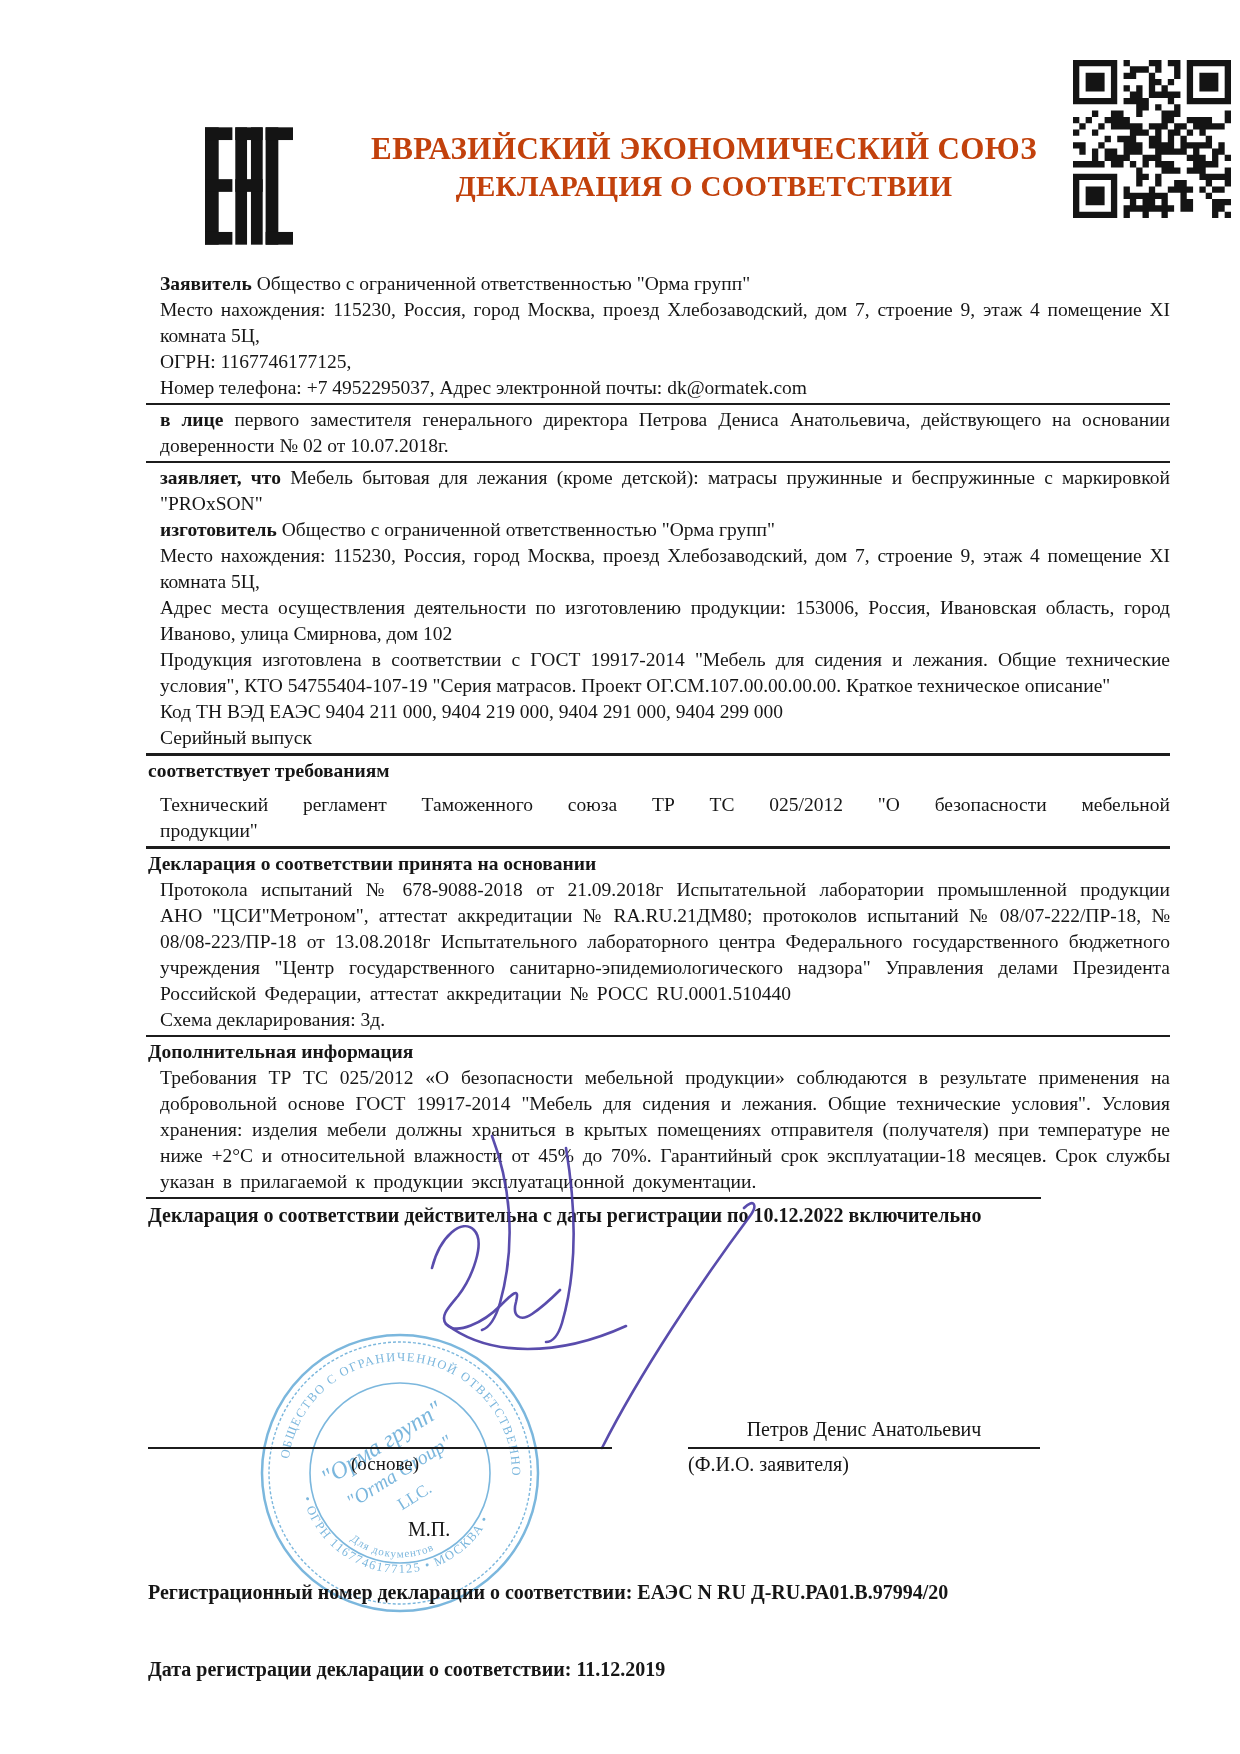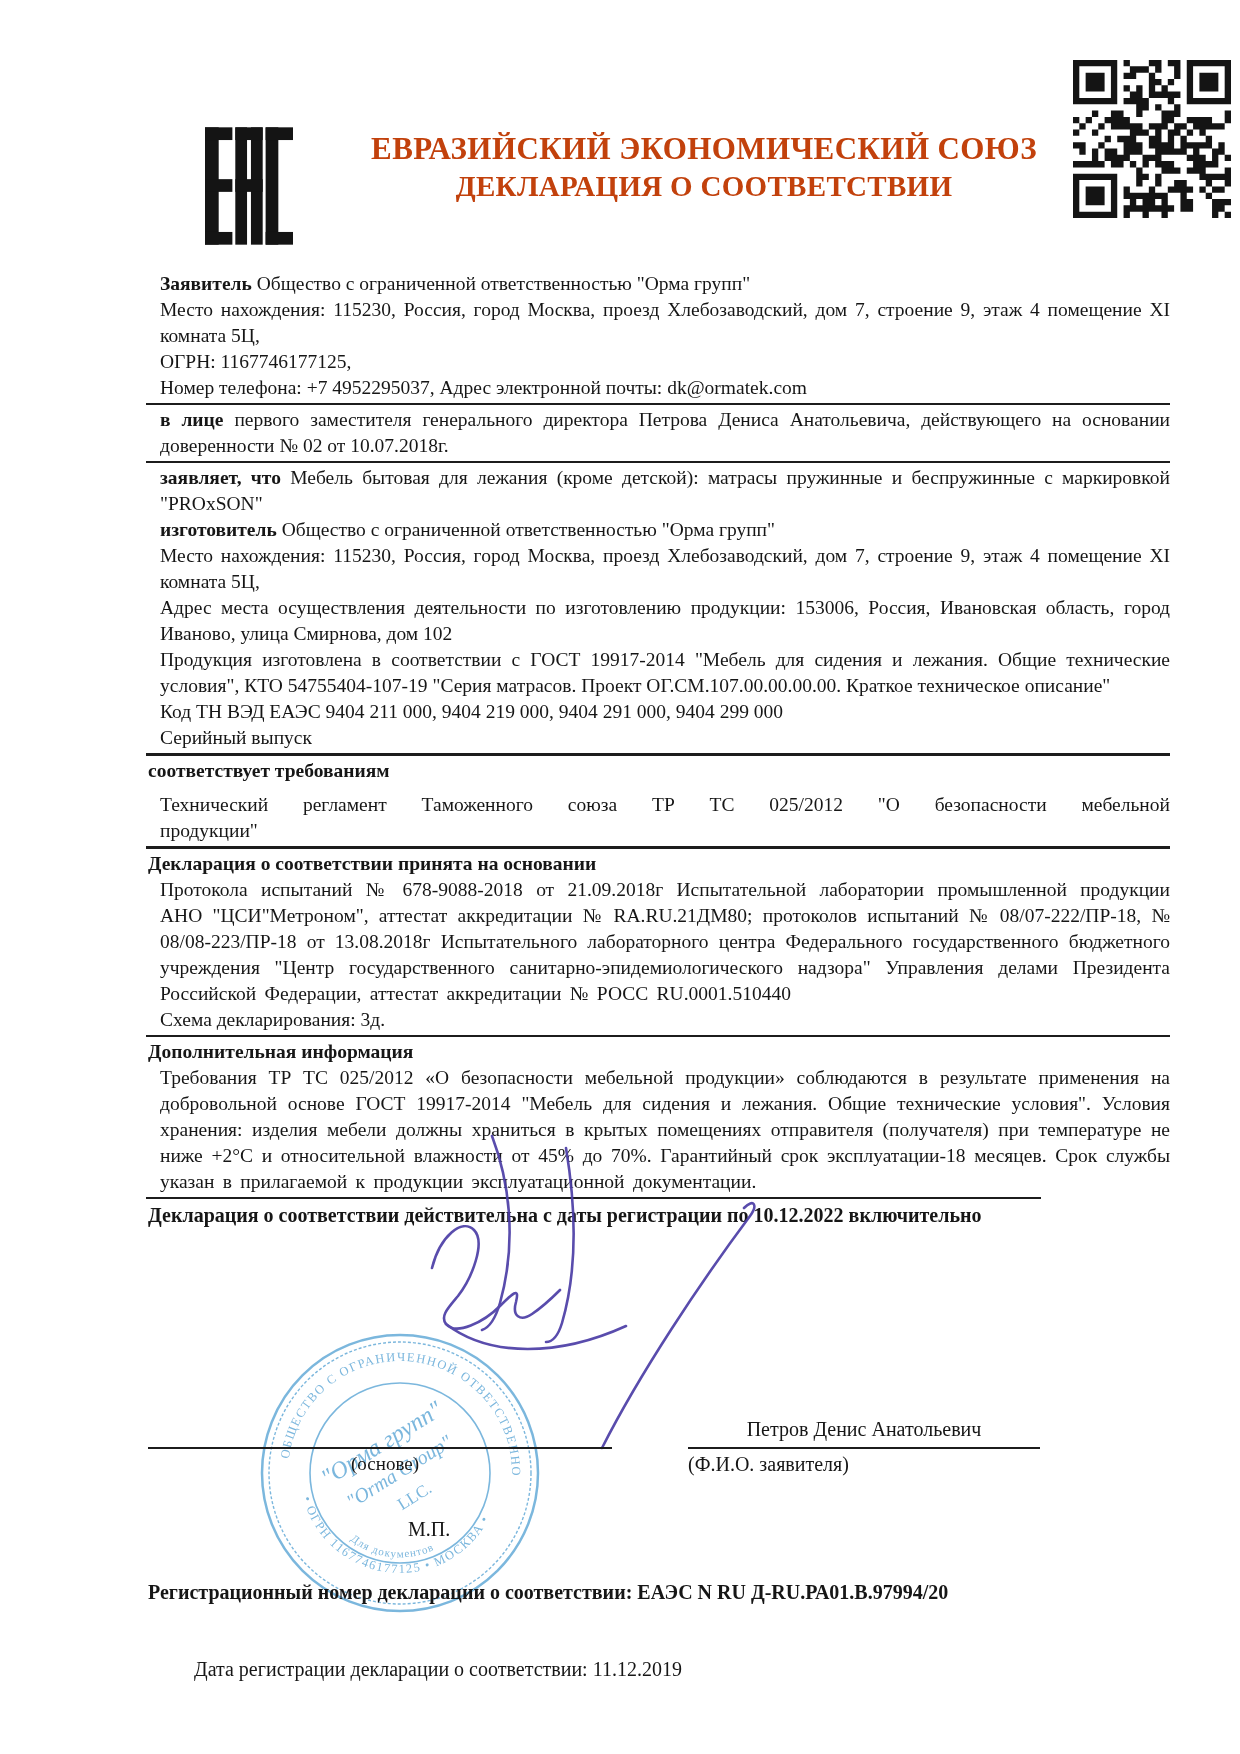--- a/index.html
+++ b/index.html
@@ -28,21 +28,21 @@
   .sig-line { position:absolute; border-top:2px solid #1c1c1c; height:0; }
   .sig-line-left  { left:148px; top:1447px; width:464px; }
   .sig-line-right { left:688px; top:1447px; width:352px; }
   .sig-name    { position:absolute; left:688px; top:1418px; width:352px; text-align:center; font-size:20px; }
   .sig-caption { position:absolute; left:285px; top:1453px; width:200px; text-align:center; font-size:19px; }
   .fio-caption { position:absolute; left:688px; top:1453px; width:352px; text-align:left; font-size:20px; }
   .mp { position:absolute; left:408px; top:1518px; font-size:20px; }
   .stamp { position:absolute; left:255px; top:1328px; width:290px; height:290px; opacity:.78; }
   .signature-ink { position:absolute; left:340px; top:1118px; width:440px; height:350px; }
   .reg-line  { position:absolute; left:148px; top:1581px; width:1000px; font-weight:bold; font-size:20px; }
-  .date-line { position:absolute; left:148px; top:1658px; width:1000px; font-weight:normal; font-size:20px;margin-left:46px; }
+  .date-line { position:absolute; left:148px; top:1658px; width:1000px; font-weight:bold; font-size:20px; }
 </style>
 </head>
 <body>
 
 <div class="page">
 
   <div class="eac-logo">
     <svg width="88" height="118" viewBox="0 0 90 120" aria-hidden="true">
       <g fill="#141414">
         <rect x="0" y="0" width="14" height="120"></rect>

